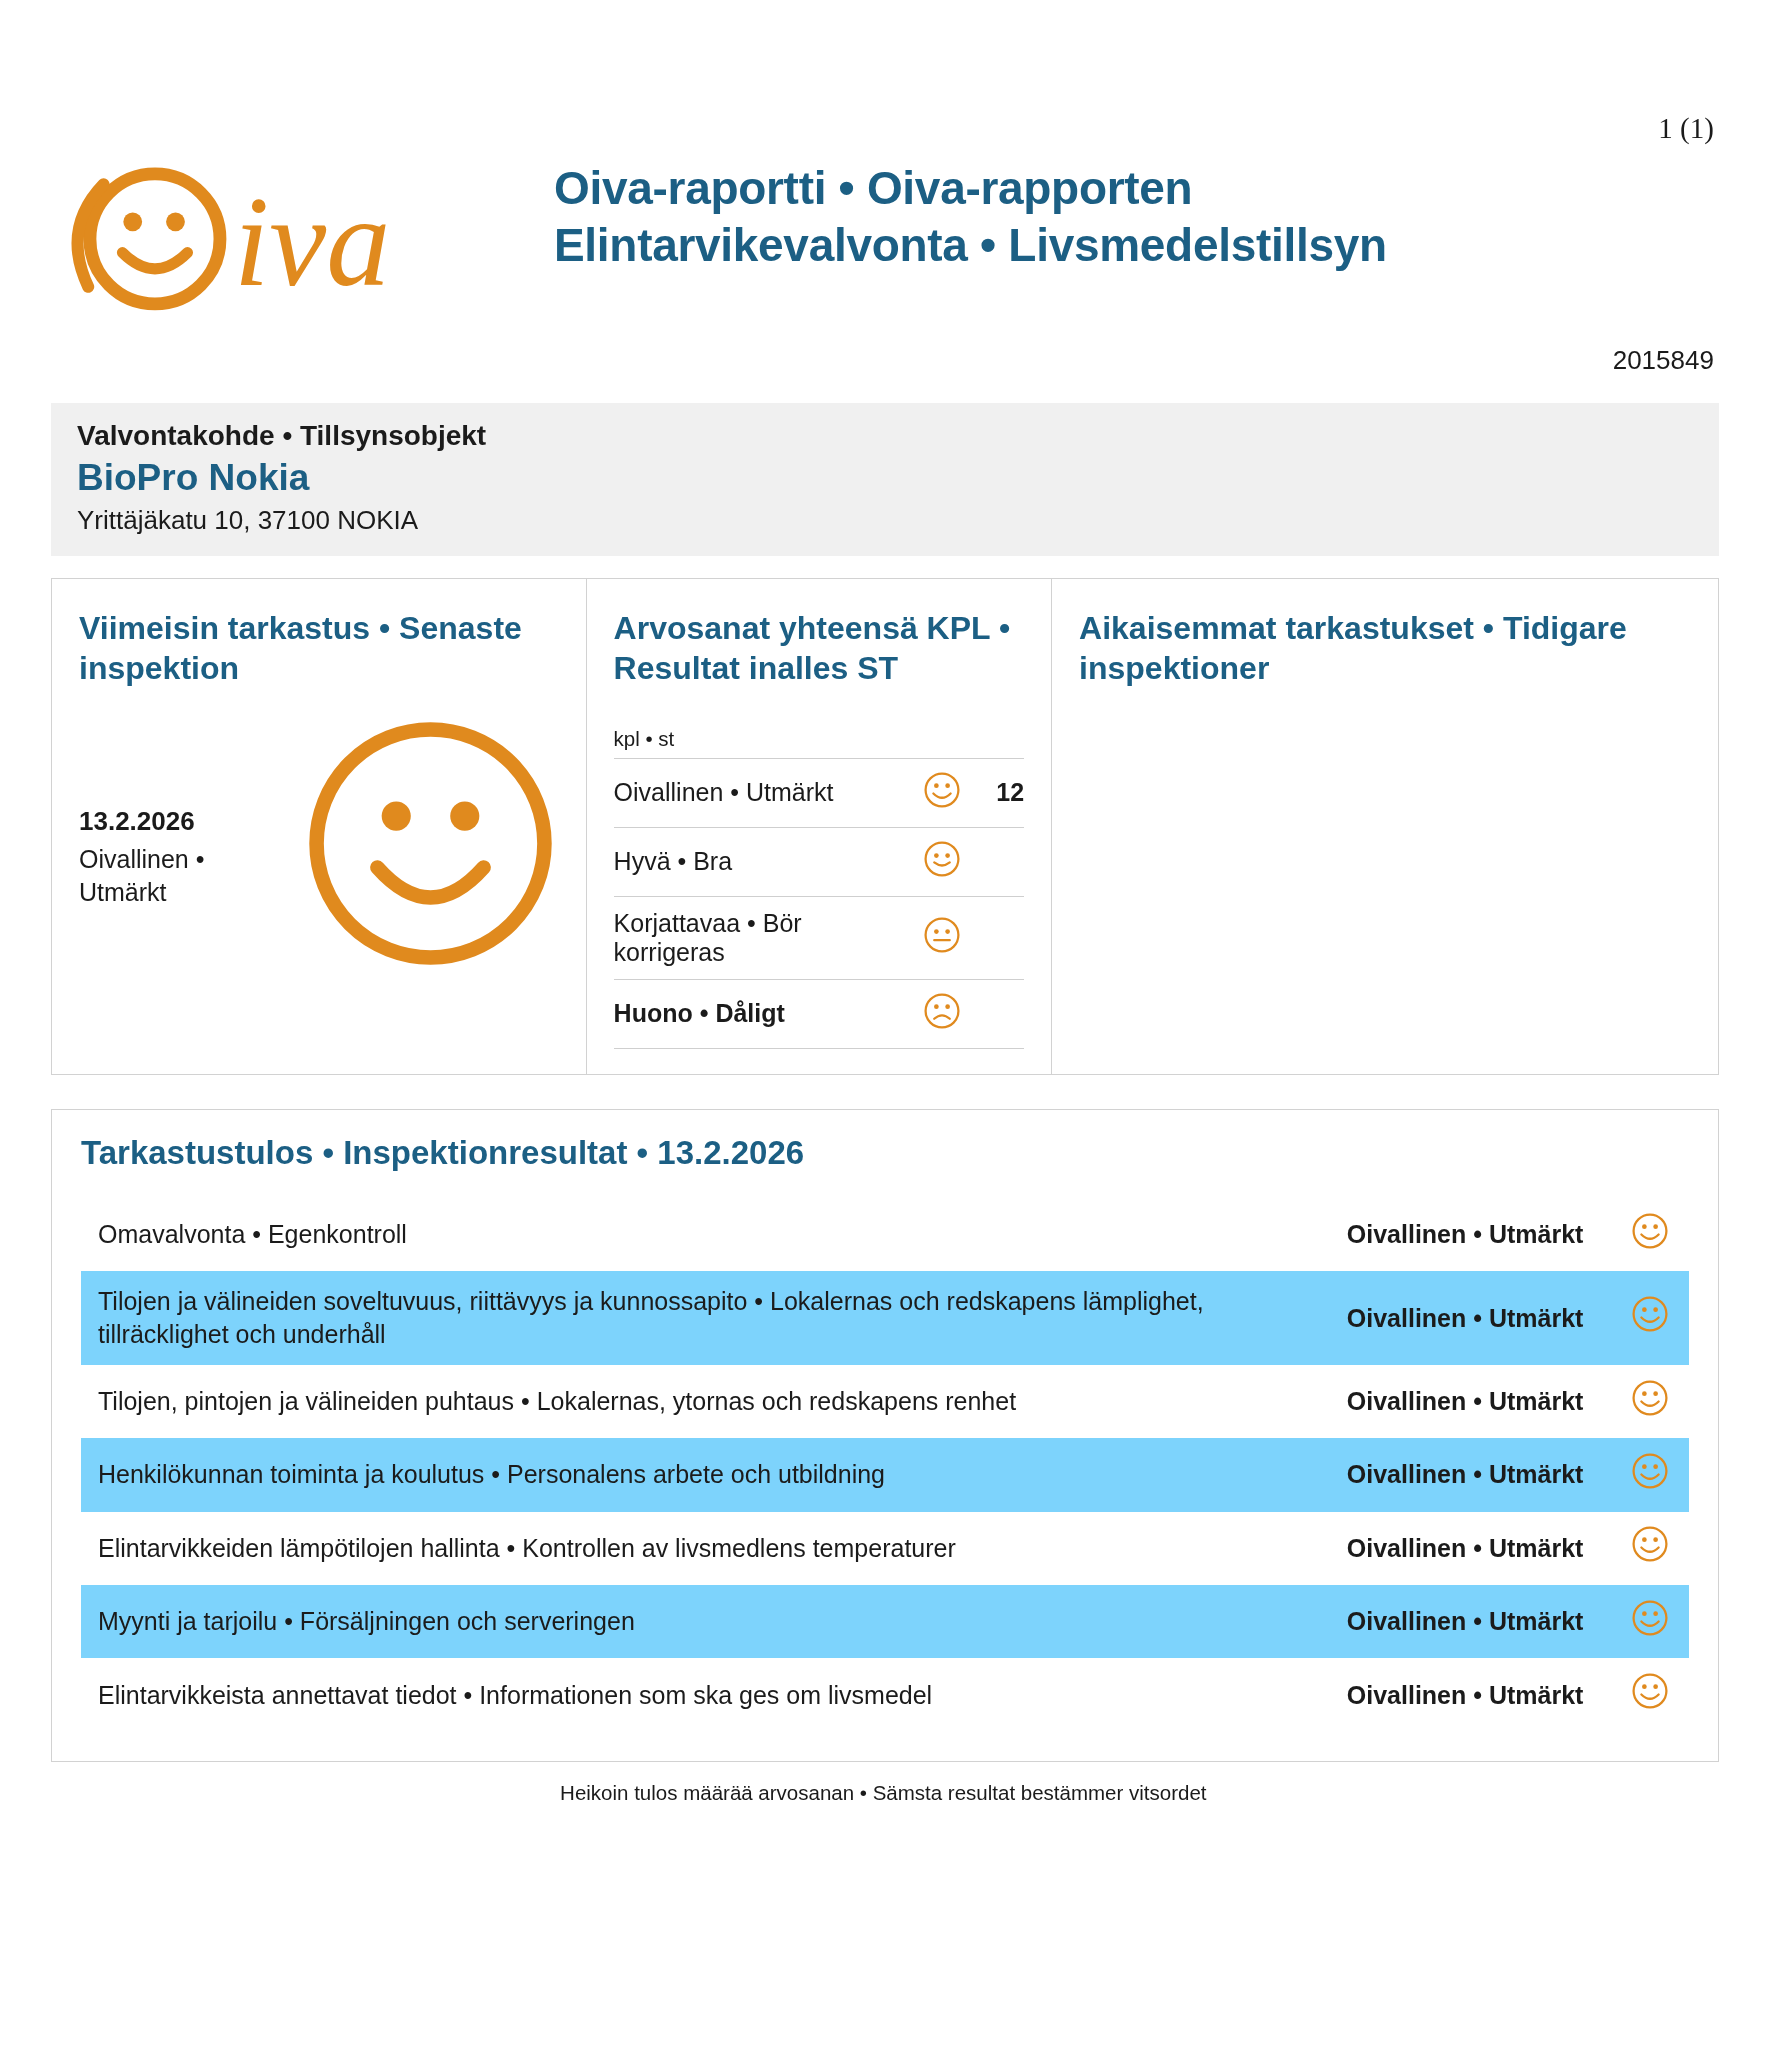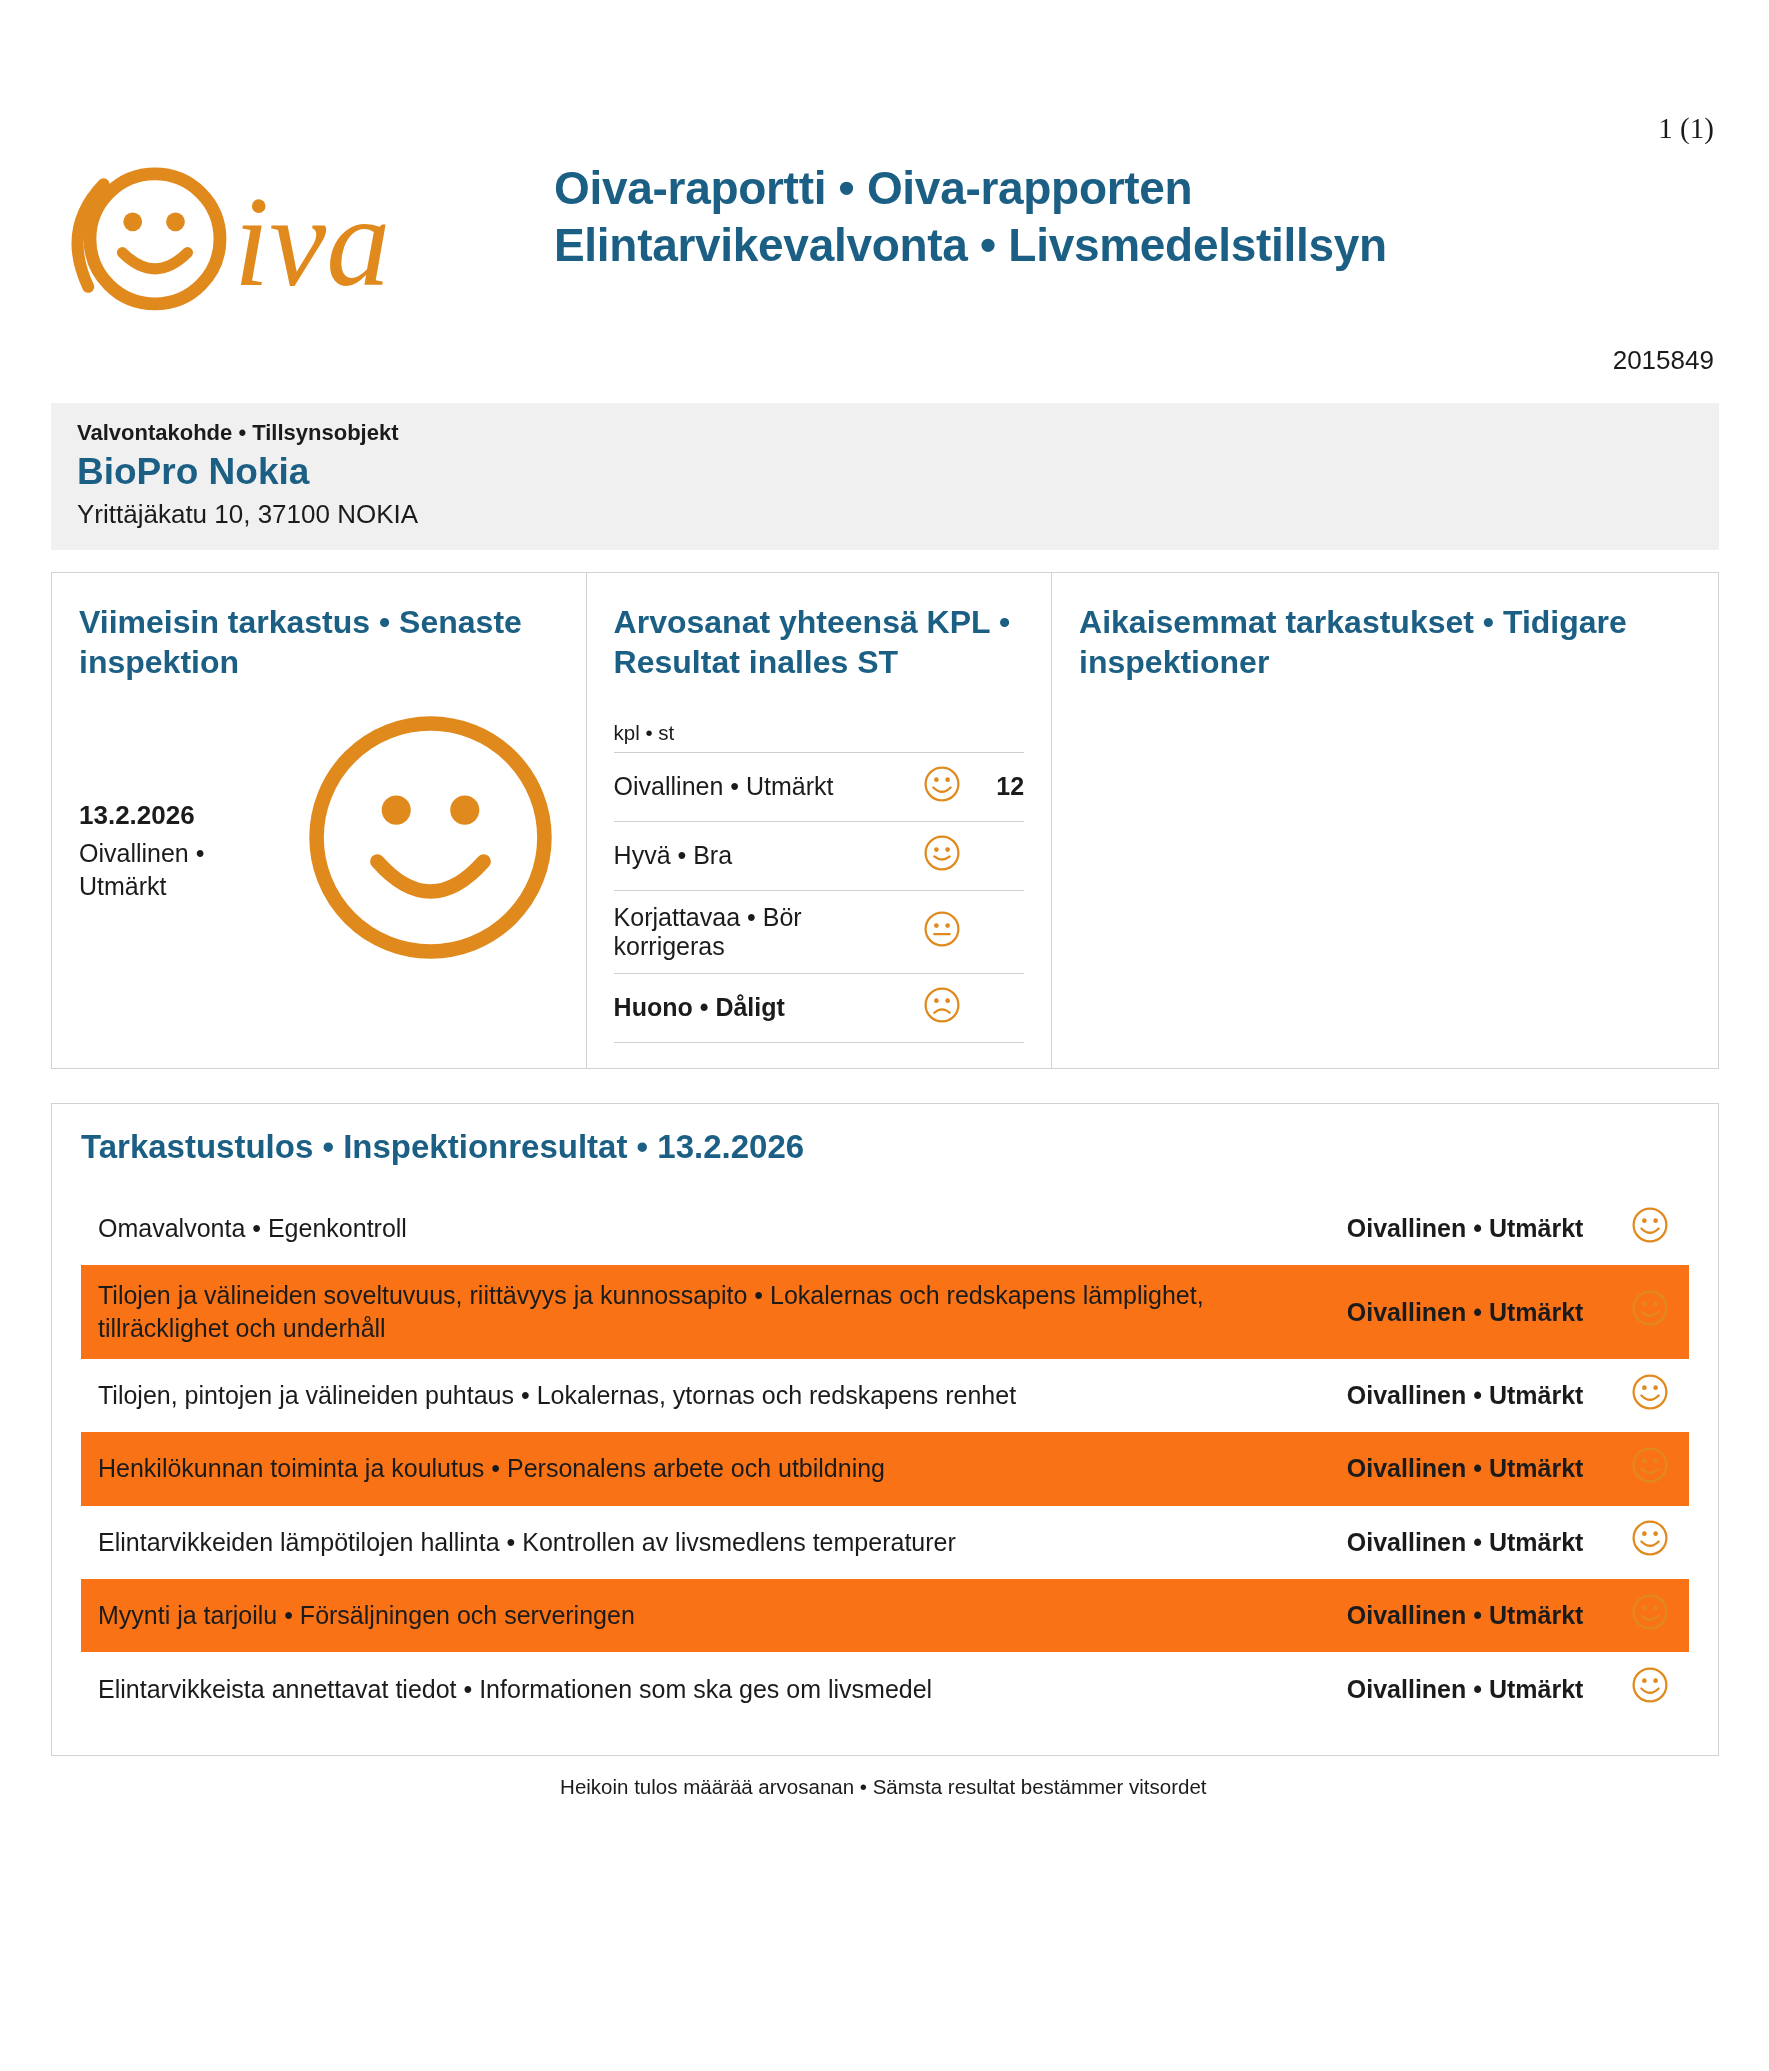--- a/index.html
+++ b/index.html
@@ -68,21 +68,21 @@
     font-family: "Liberation Sans", sans-serif;
   }
 
   
   .target-band {
     margin-top: 27px;
     background: #f0f0f0;
     padding: 17px 26px 20.5px 26px;
   }
   .target-label {
-    font-size: 22px;
+    font-size: 28px;
     font-weight: bold;
     color: #1b1b1b;
     margin-bottom: 5.1px;
   }
   .target-name {
     font-size: 37px;
     font-weight: bold;
     color: #1c5f84;
     margin-bottom: 5.1px;
   }
@@ -175,21 +175,21 @@
   .results-title {
     font-size: 33px;
     font-weight: bold;
     color: #1c5f84;
     margin-bottom: 26px;
   }
   .res-table {
     width: 100%;
     border-collapse: collapse;
   }
-  .res-table tr.alt { background: #f97316; margin-left: 44px; }
+  .res-table tr.alt { background: #7dd3fc; margin-left: 44px; }
   .res-table td {
     padding: 13.7px 8.6px 13.7px 17px;
     font-size: 25px;
     line-height: 1.32;
     vertical-align: middle;
   }
   .res-grade {
     width: 248px;
     font-size: 20.5px;
     font-weight: bold;

